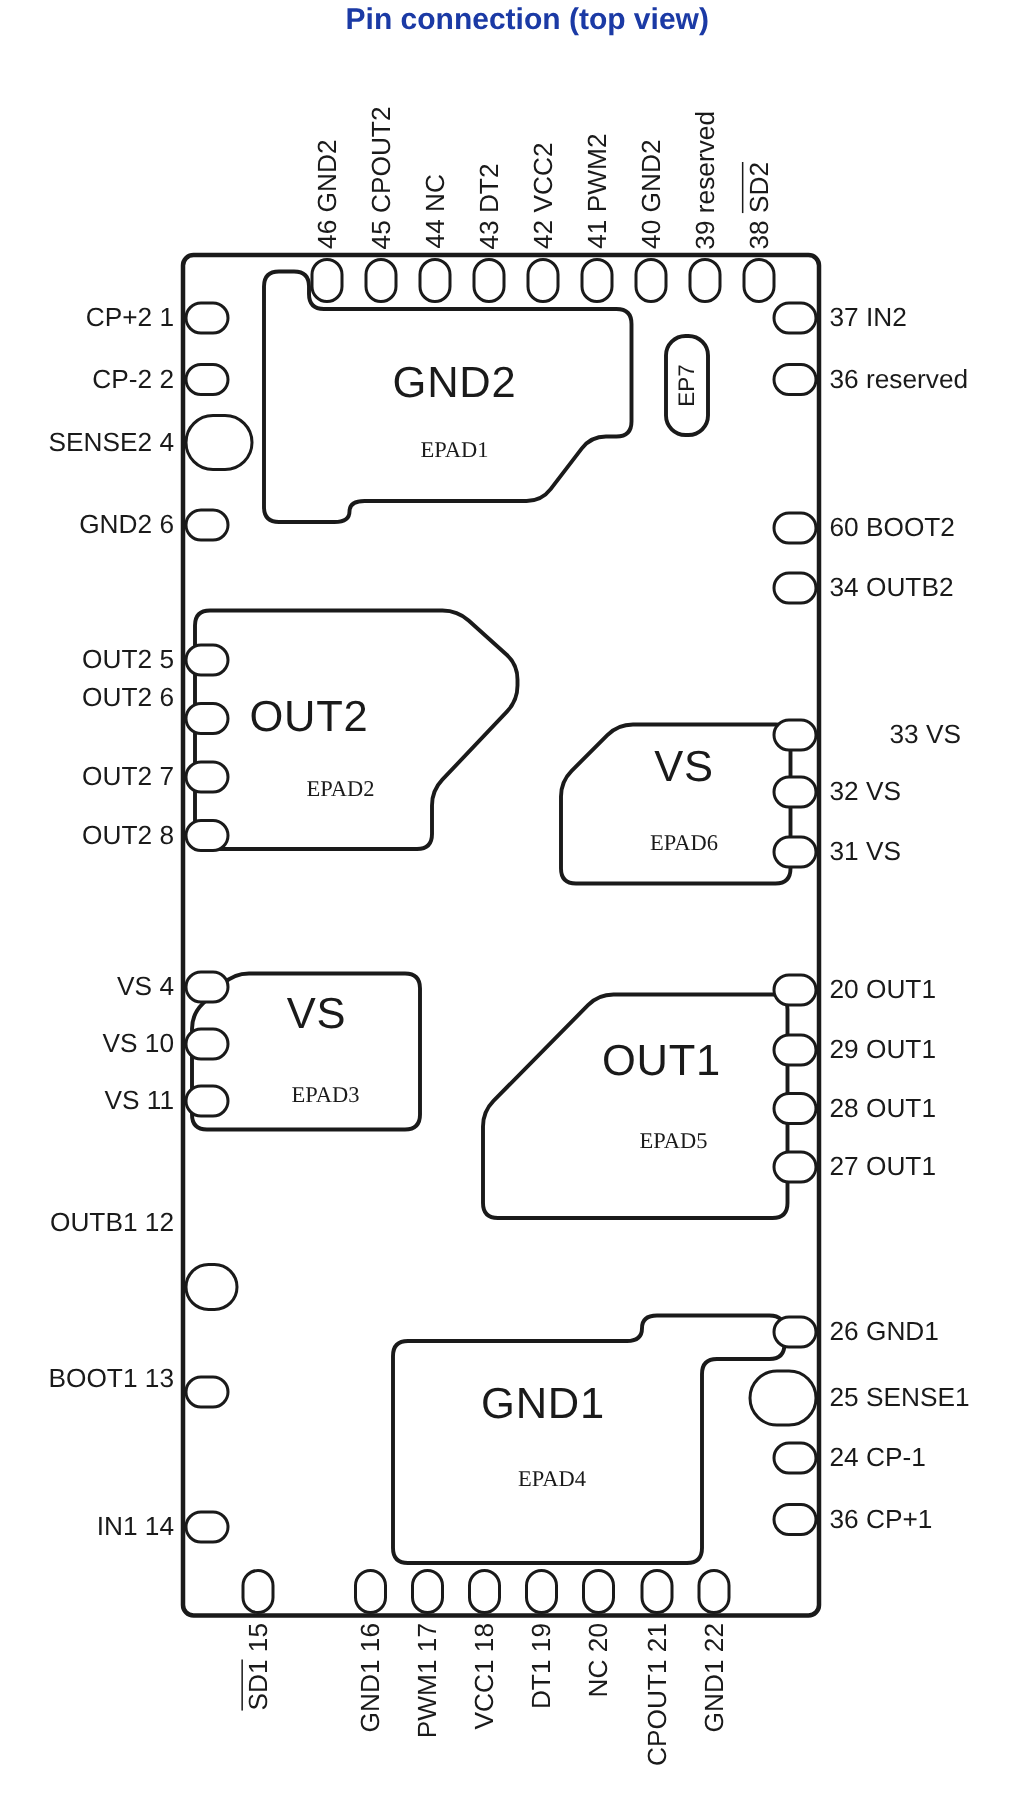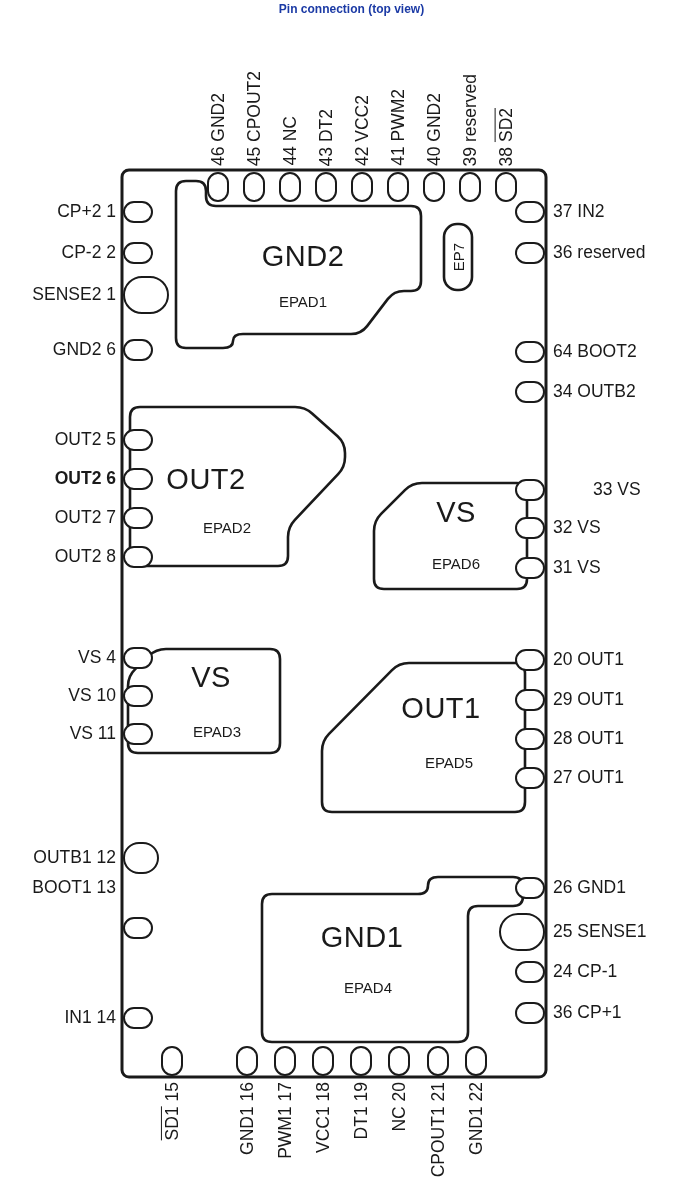--- a/index.html
+++ b/index.html
@@ -3,21 +3,21 @@
 <meta charset="utf-8">
 <style>
   * { margin:0; padding:0; box-sizing:border-box; }
   html,body { background:#ffffff; }
   .canvas {
     position:relative; width:677px; height:1200px; background:#fff;
     font-family:"Liberation Sans", sans-serif; overflow:hidden; color:#1a1a1a;
   }
   .title {
     position:absolute; top:2px; left:0; width:100%; padding-left:26px;
-    text-align:center; font-size:12px; font-weight:bold;
+    text-align:center; font-size:20px; font-weight:bold;
   }
   svg.shapes { position:absolute; left:0; top:0; width:677px; height:1200px; }
   .chip { fill:#fff; stroke:#1a1a1a; stroke-width:3; }
   .pad  { fill:#fff; stroke:#1a1a1a; stroke-width:2.6; stroke-linejoin:round; }
   .pin  { position:absolute; background:#fff; border:2.2px solid #1a1a1a; }
   .hlabel {
     position:absolute; font-size:17.5px; white-space:nowrap;
     transform:translateY(-50%); line-height:1.1;
   }
   .hlabel.left  { right:561px; text-align:right; }
@@ -29,21 +29,21 @@
   }
   .vlabel.top    { bottom:1034px; }
   .vlabel.bottom { top:1082px; }
   .ovl { text-decoration:overline; }
   .pad-name {
     position:absolute; transform:translate(-50%,-50%);
     font-size:29px; letter-spacing:0.5px; white-space:nowrap;
   }
   .pad-id {
     position:absolute; transform:translate(-50%,-50%);
-    font-size:15px; white-space:nowrap;
+    font-size:15px; white-space:nowrap;font-family:Liberation Serif, serif;
   }
   .pad-id-vert {
     position:absolute; font-size:15px; white-space:nowrap;
     writing-mode:vertical-rl; transform:translate(-50%,-50%) rotate(180deg);
   }
 </style>
 </head>
 <body>
 
 <div class="canvas">
@@ -80,49 +80,49 @@
   <div class="pad-id" style="left:456px;top:563px">EPAD6</div>
 
   <div class="pad-id-vert" style="left:458px;top:257px">EP7</div>
 
   <div id="pins">
       <div class="pin" style="left: 123px; top: 201px; width: 30px; height: 22px; border-radius: 11px;"></div>
       <div class="hlabel left" style="top: 212px;">CP+2 1</div>
       <div class="pin" style="left: 123px; top: 242px; width: 30px; height: 22px; border-radius: 11px;"></div>
       <div class="hlabel left" style="top: 253px;">CP-2 2</div>
       <div class="pin" style="left: 123px; top: 276px; width: 46px; height: 38px; border-radius: 19px;"></div>
-      <div class="hlabel left" style="top: 295px;">SENSE2 1</div>
+      <div class="hlabel left" style="top: 295px;">SENSE2 4</div>
       <div class="pin" style="left: 123px; top: 339px; width: 30px; height: 22px; border-radius: 11px;"></div>
       <div class="hlabel left" style="top: 350px;">GND2 6</div>
       <div class="pin" style="left: 123px; top: 429px; width: 30px; height: 22px; border-radius: 11px;"></div>
       <div class="hlabel left" style="top: 440px;">OUT2 5</div>
       <div class="pin" style="left: 123px; top: 468px; width: 30px; height: 22px; border-radius: 11px;"></div>
-      <div class="hlabel left" style="top: 479px; font-weight: bold;">OUT2 6</div>
+      <div class="hlabel left" style="top: 465px;">OUT2 6</div>
       <div class="pin" style="left: 123px; top: 507px; width: 30px; height: 22px; border-radius: 11px;"></div>
       <div class="hlabel left" style="top: 518px;">OUT2 7</div>
       <div class="pin" style="left: 123px; top: 546px; width: 30px; height: 22px; border-radius: 11px;"></div>
       <div class="hlabel left" style="top: 557px;">OUT2 8</div>
       <div class="pin" style="left: 123px; top: 647px; width: 30px; height: 22px; border-radius: 11px;"></div>
       <div class="hlabel left" style="top: 658px;">VS 4</div>
       <div class="pin" style="left: 123px; top: 685px; width: 30px; height: 22px; border-radius: 11px;"></div>
       <div class="hlabel left" style="top: 696px;">VS 10</div>
       <div class="pin" style="left: 123px; top: 723px; width: 30px; height: 22px; border-radius: 11px;"></div>
       <div class="hlabel left" style="top: 734px;">VS 11</div>
       <div class="pin" style="left: 123px; top: 842px; width: 36px; height: 32px; border-radius: 16px;"></div>
-      <div class="hlabel left" style="top: 858px; text-align: center;">OUTB1 12</div>
+      <div class="hlabel left" style="top: 815px; text-align: center;">OUTB1 12</div>
       <div class="pin" style="left: 123px; top: 917px; width: 30px; height: 22px; border-radius: 11px;"></div>
-      <div class="hlabel left" style="top: 888px; margin-left: 32px;">BOOT1 13</div>
+      <div class="hlabel left" style="top: 919px; margin-left: 32px;">BOOT1 13</div>
       <div class="pin" style="left: 123px; top: 1007px; width: 30px; height: 22px; border-radius: 11px;"></div>
       <div class="hlabel left" style="top: 1018px;">IN1 14</div>
       <div class="pin" style="left: 515px; top: 201px; width: 30px; height: 22px; border-radius: 11px;"></div>
       <div class="hlabel right" style="top: 212px;">37 IN2</div>
       <div class="pin" style="left: 515px; top: 242px; width: 30px; height: 22px; border-radius: 11px;"></div>
       <div class="hlabel right" style="top: 253px;">36 reserved</div>
       <div class="pin" style="left: 515px; top: 341px; width: 30px; height: 22px; border-radius: 11px;"></div>
-      <div class="hlabel right" style="top: 352px;">64 BOOT2</div>
+      <div class="hlabel right" style="top: 352px;">60 BOOT2</div>
       <div class="pin" style="left: 515px; top: 381px; width: 30px; height: 22px; border-radius: 11px;"></div>
       <div class="hlabel right" style="top: 392px;">34 OUTB2</div>
       <div class="pin" style="left: 515px; top: 479px; width: 30px; height: 22px; border-radius: 11px;"></div>
       <div class="hlabel right" style="top: 490px; margin-left: 40px;">33 VS</div>
       <div class="pin" style="left: 515px; top: 517px; width: 30px; height: 22px; border-radius: 11px;"></div>
       <div class="hlabel right" style="top: 528px;">32 VS</div>
       <div class="pin" style="left: 515px; top: 557px; width: 30px; height: 22px; border-radius: 11px;"></div>
       <div class="hlabel right" style="top: 568px;">31 VS</div>
       <div class="pin" style="left: 515px; top: 649px; width: 30px; height: 22px; border-radius: 11px;"></div>
       <div class="hlabel right" style="top: 660px;">20 OUT1</div>

